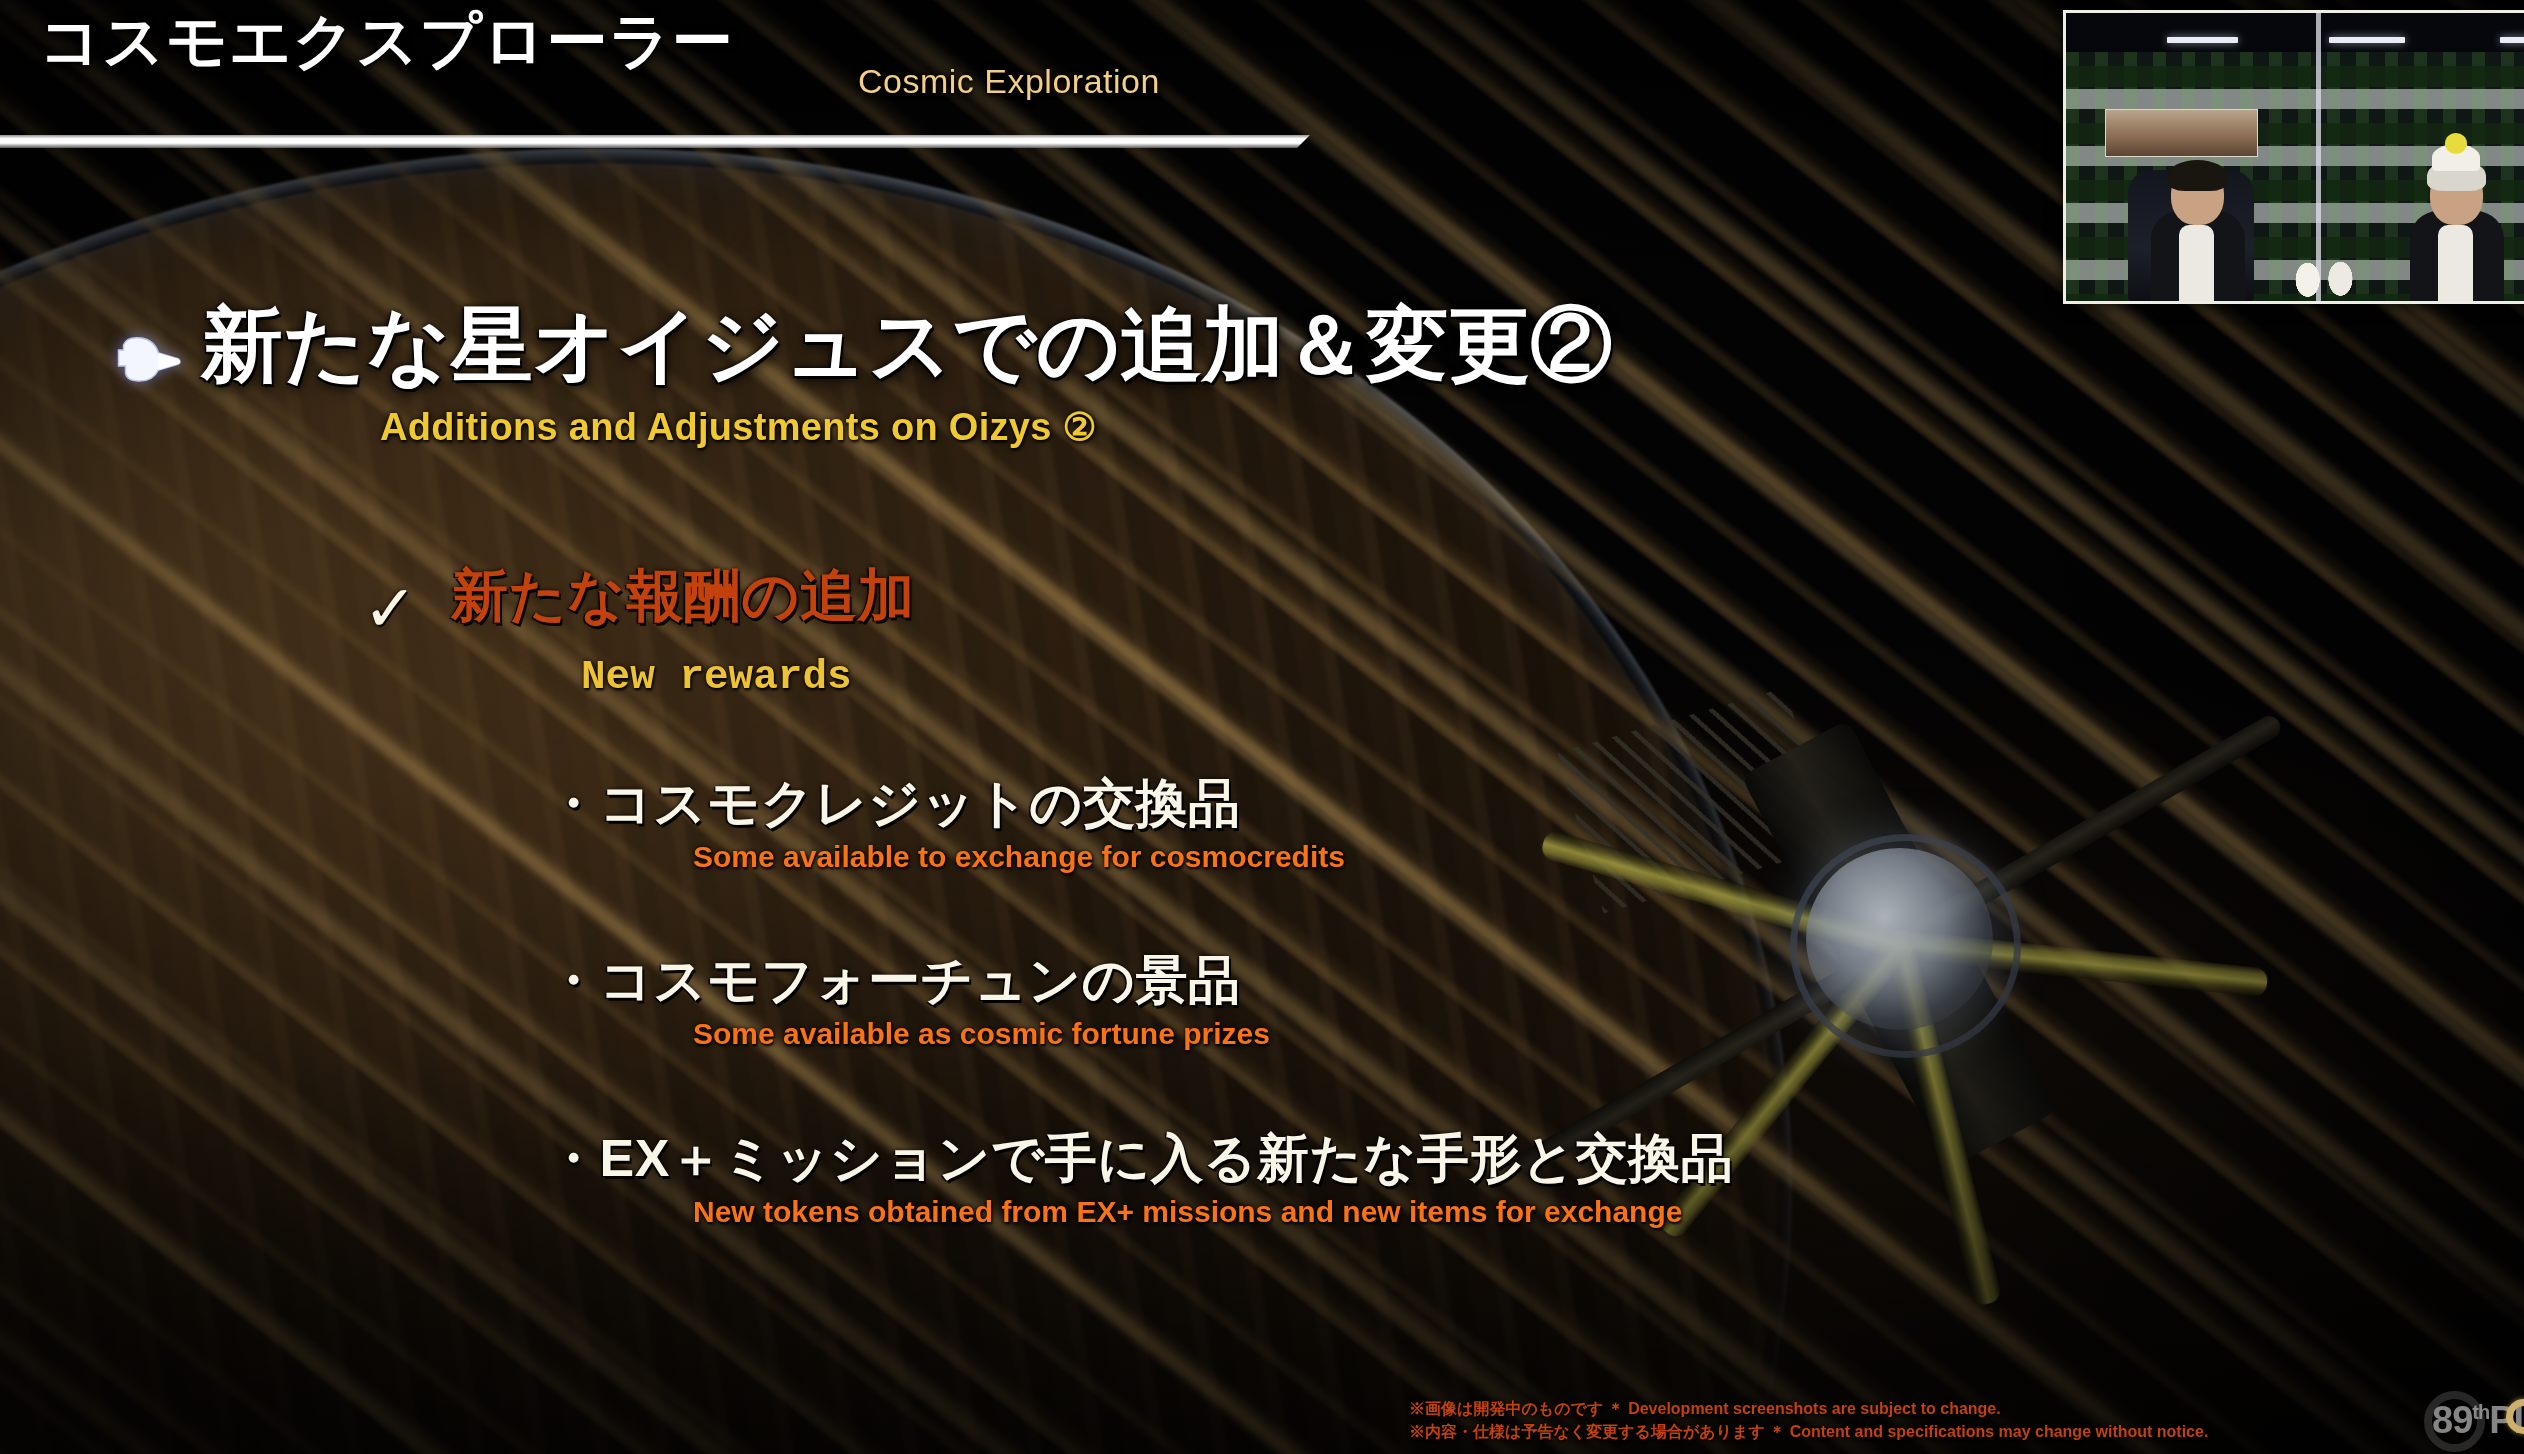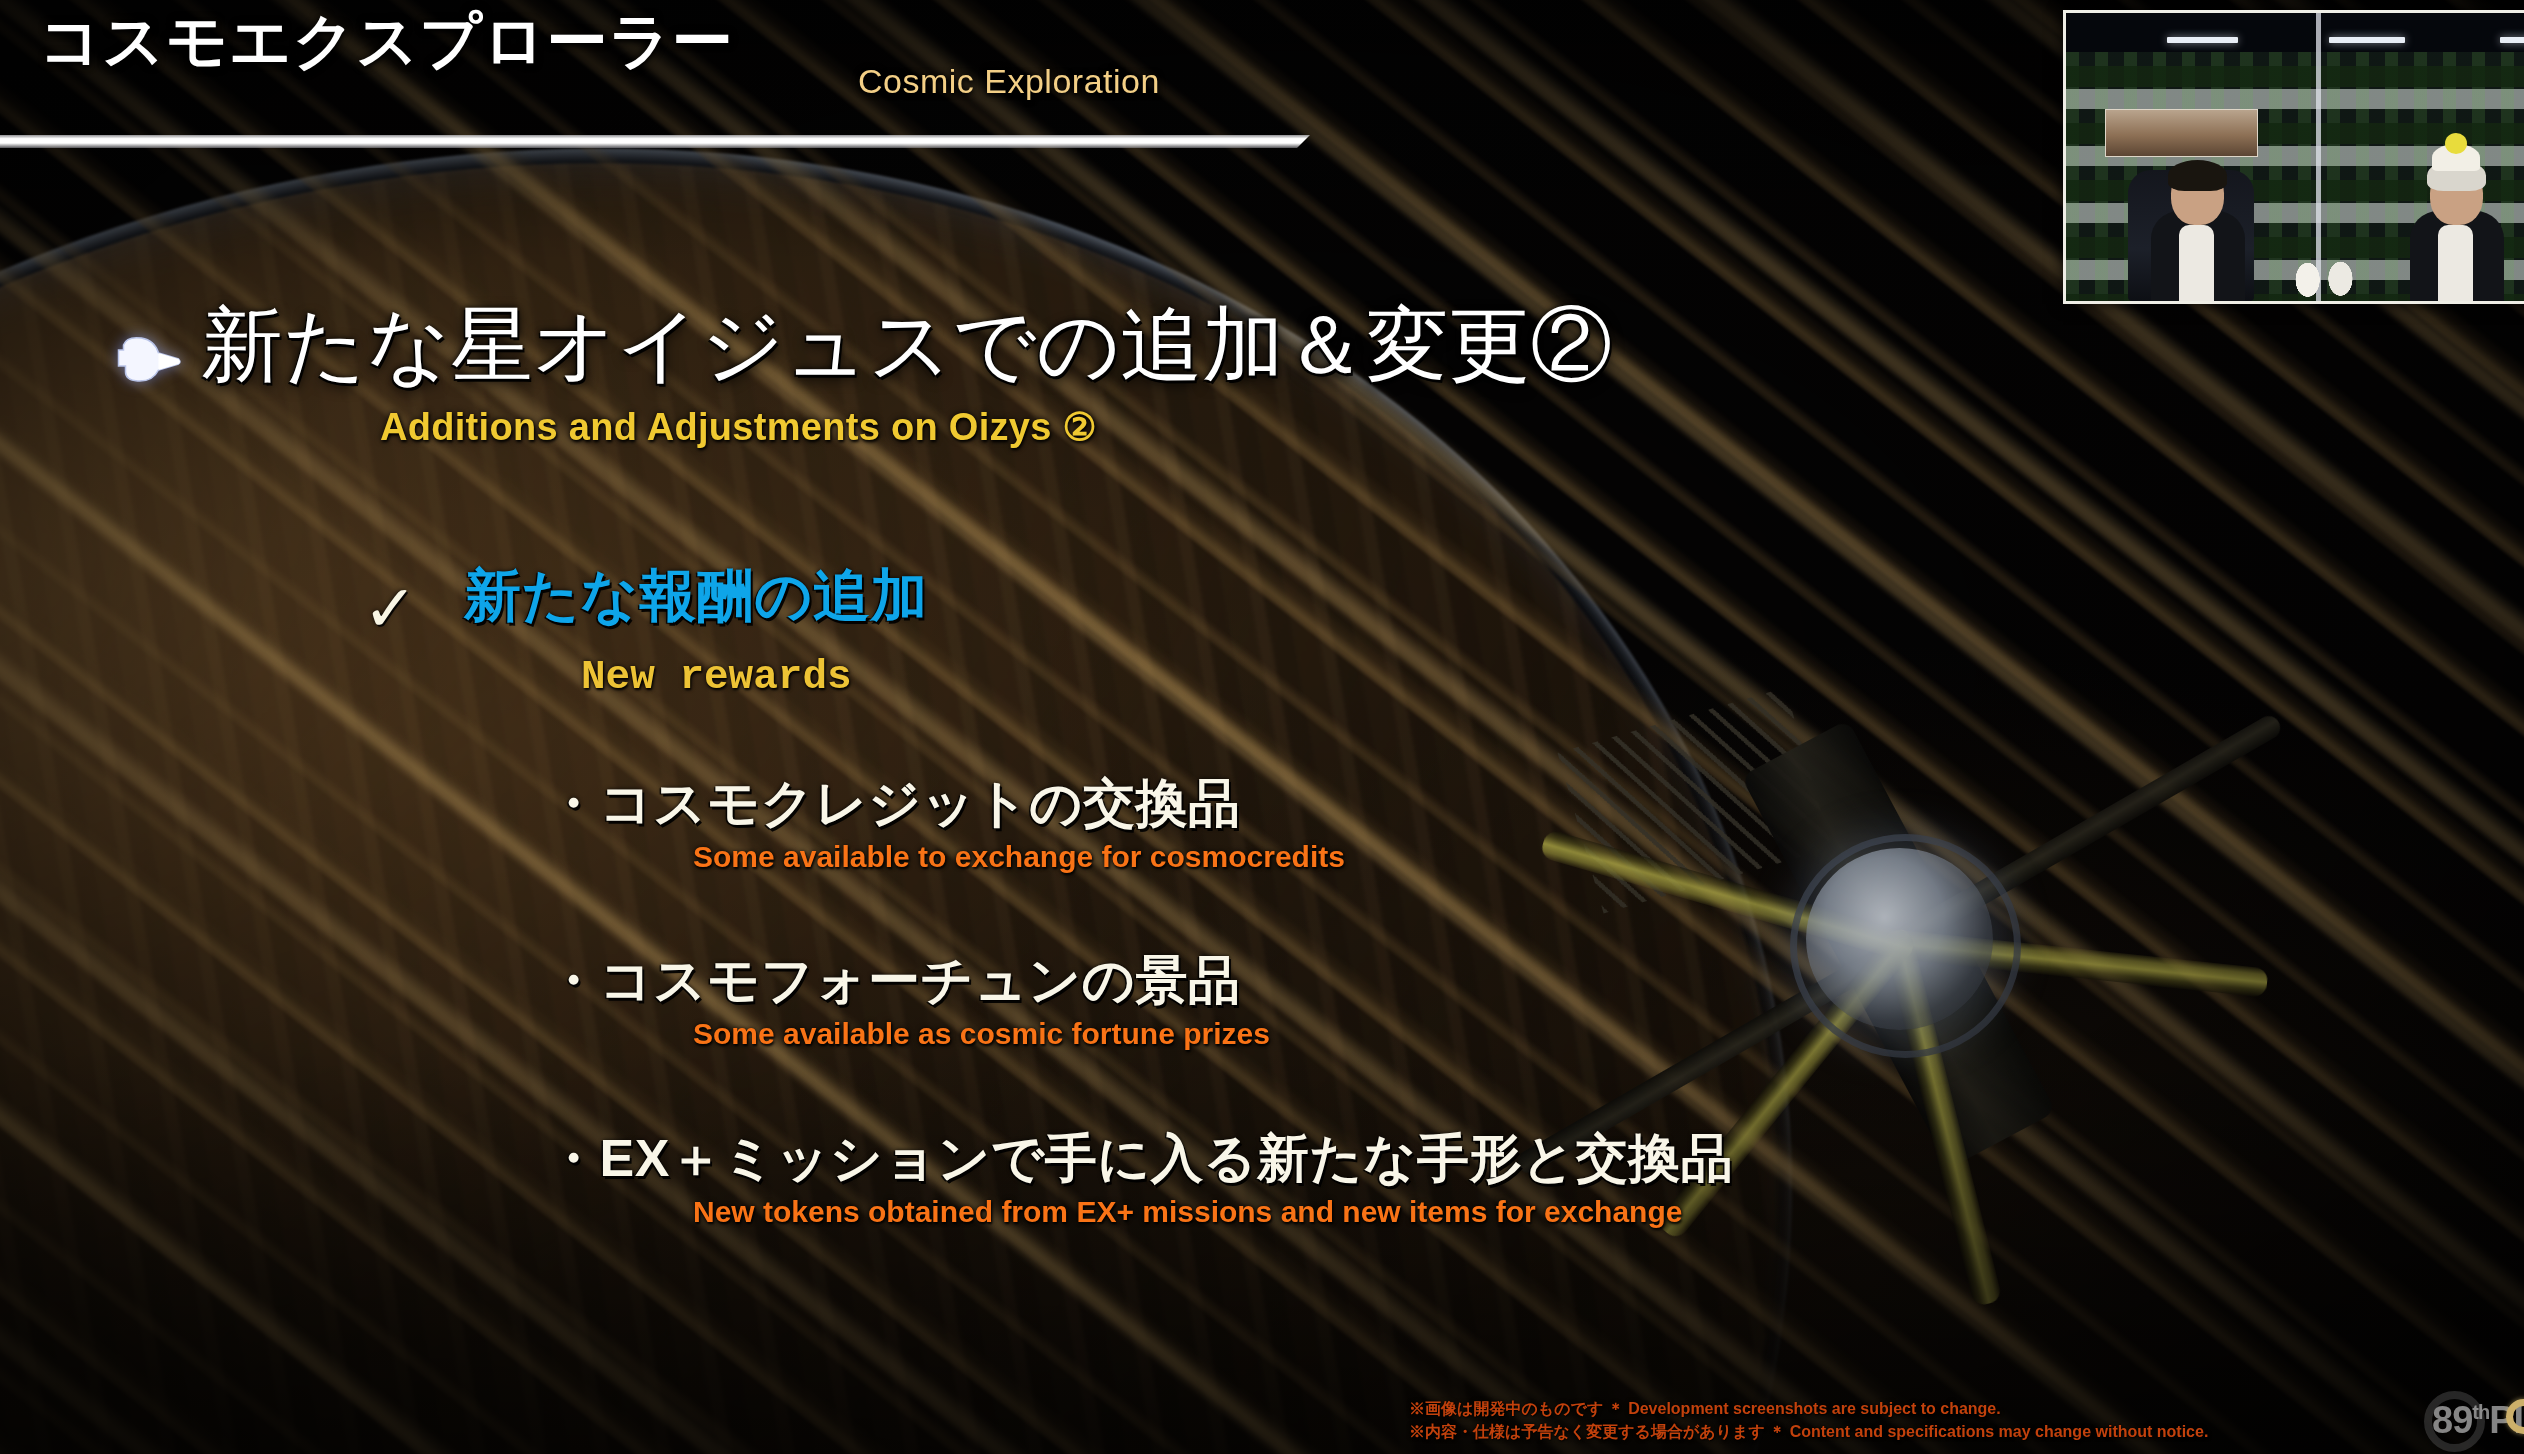--- a/index.html
+++ b/index.html
@@ -430,21 +430,21 @@
     width: 67px;
     height: 50px;
   }
   .pointer-icon svg { display: block; filter: drop-shadow(0 0 7px rgba(120,140,220,0.65)); }
 
   .title-jp {
     position: absolute;
     left: 201px;
     top: 303px;
     font-size: 82px;
-    font-weight: 400;
+    font-weight: 700;
     color: #ffffff;
     letter-spacing: 0px;
     line-height: 1.02;
     white-space: nowrap;
     text-shadow:
       0 0 5px rgba(0,0,0,0.95),
       2px 2.5px 0 rgba(0,0,0,0.92),
       -1.5px 1.5px 0 rgba(0,0,0,0.85),
       0 4px 13px rgba(0,0,0,0.9);
   }
@@ -467,25 +467,25 @@
     width: 66px;
     height: 66px;
     font-size: 65px;
     line-height: 1;
     color: #f8f5e4;
     font-weight: 400;
     text-shadow: 0 0 5px rgba(0,0,0,0.9), 1.5px 2px 0 rgba(0,0,0,0.85);
   }
   .sec-jp {
     position: absolute;
-    left: 464px;
+    left: 451px;
     top: 558px;
     font-size: 57px;
     font-weight: 700;
-    color: #0ea5e9;
+    color: #c2410c;
     white-space: nowrap;
     letter-spacing: 0.5px;
     text-shadow:
       0 0 4.5px rgba(0,0,0,0.95),
       2px 2.5px 0 rgba(0,0,0,0.9),
       -1.5px 1px 0 rgba(0,0,0,0.8);
   }
   .sec-en {
     position: absolute;
     left: 581px;

